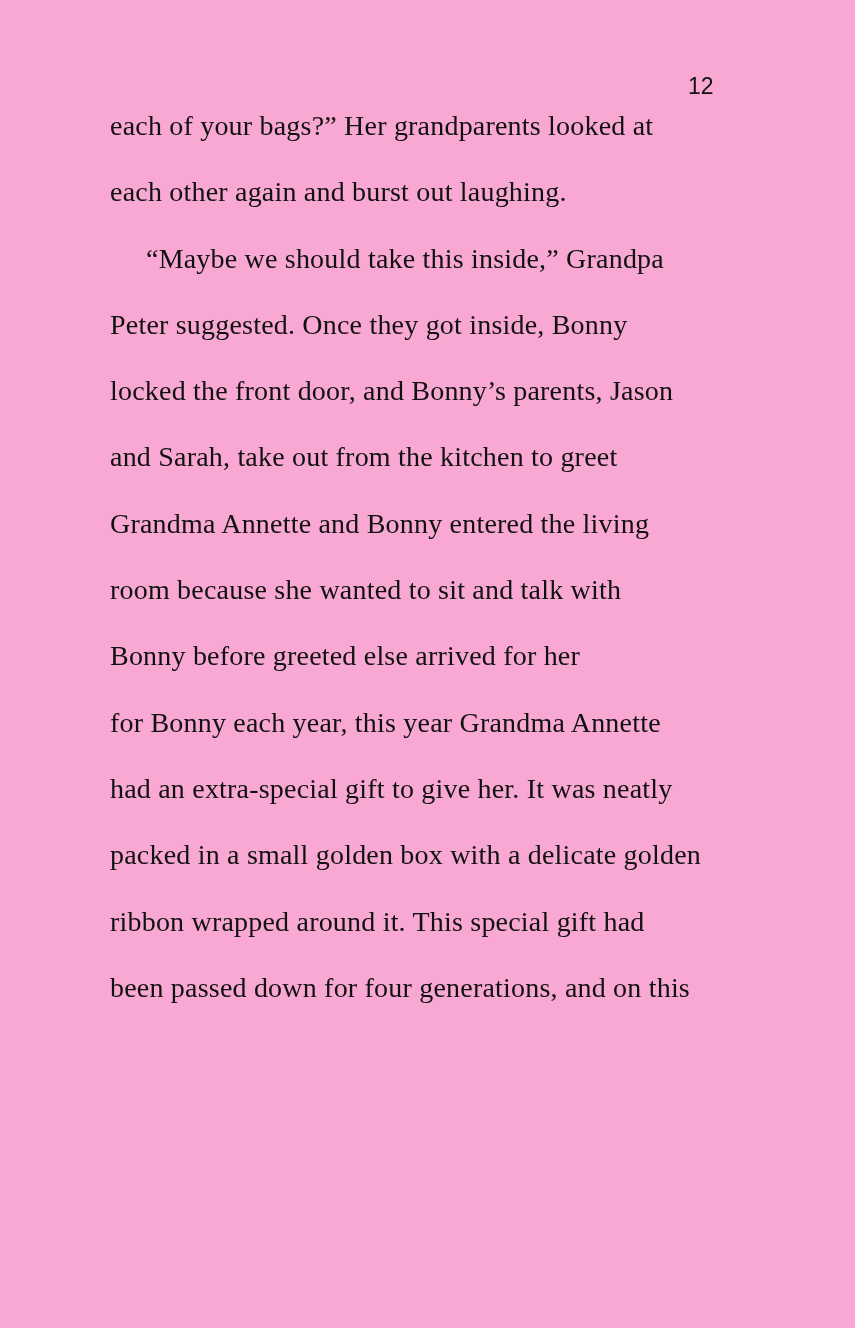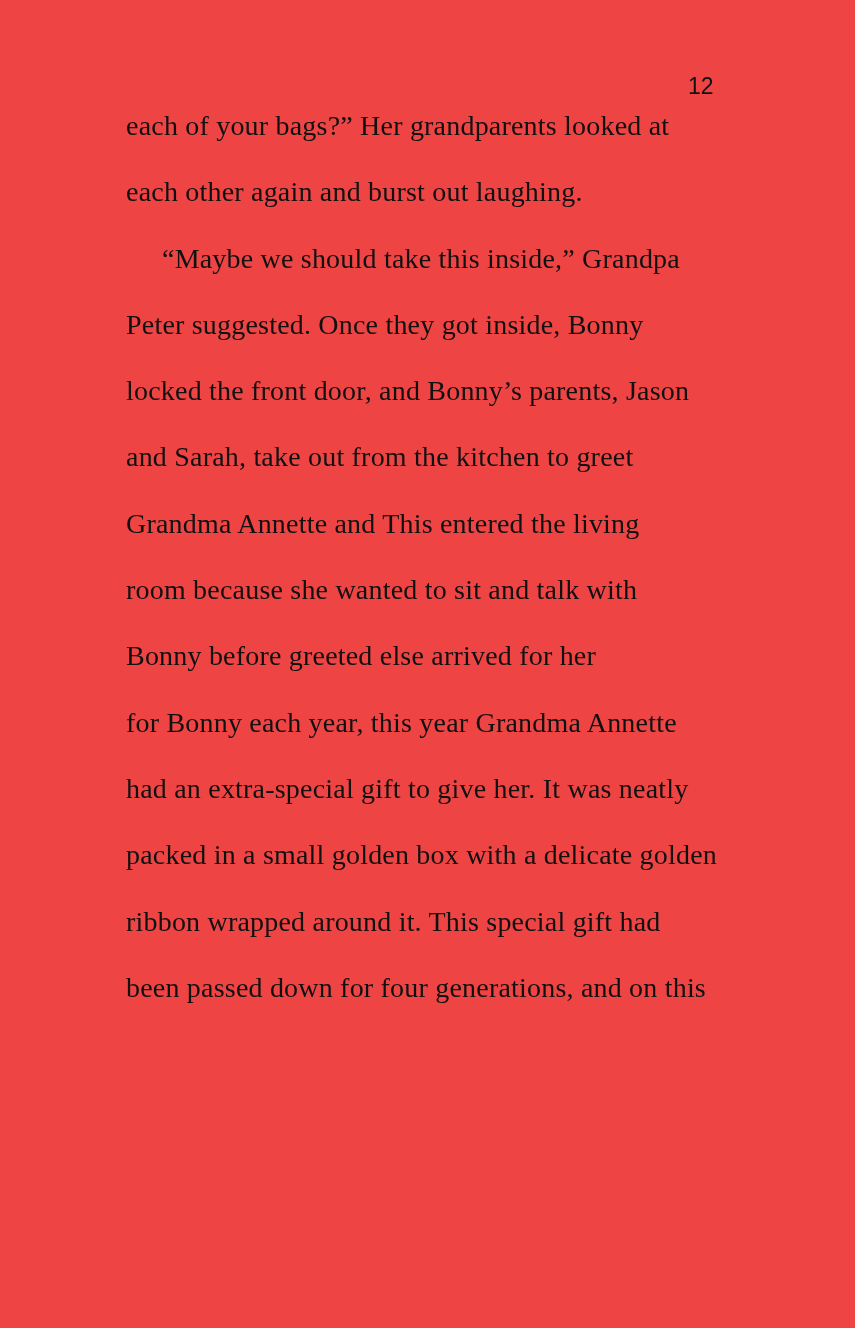--- a/index.html
+++ b/index.html
@@ -4,21 +4,21 @@
 <style>
   html, body {
     margin: 0;
     padding: 0;
     background: #ffffff;
   }
   .page {
     position: relative;
     width: 855px;
     height: 1328px;
-    background: #ef4444;
+    background: #f9a8d4;
     overflow: hidden;
     font-family: "Liberation Serif", "DejaVu Serif", serif;
     color: #111111;
   }
   .page-number {
     position: absolute;
     top: 73px;
     left: 688px;
     font-family: "Liberation Sans", "DejaVu Sans", sans-serif;
     font-size: 23px;
@@ -30,39 +30,38 @@
     top: 93px;
     left: 110px;
     width: 680px;
     font-size: 28px;
     line-height: 66.3px;
     letter-spacing: 0.2px;
   }
   .line {
     white-space: nowrap;
     height: 66.3px;
-    margin-left: 16px;
   }
   .line.indent {
     padding-left: 36px;
   }
 </style>
 </head>
 <body>
 
 <div class="page">
   <div class="page-number">12</div>
   <div class="text-block">
       <div class="line">each of your bags?” Her grandparents looked at</div>
       <div class="line">each other again and burst out laughing.</div>
       <div class="line indent">“Maybe we should take this inside,” Grandpa</div>
       <div class="line">Peter suggested. Once they got inside, Bonny</div>
       <div class="line">locked the front door, and Bonny’s parents, Jason</div>
       <div class="line">and Sarah, take out from the kitchen to greet</div>
-      <div class="line">Grandma Annette and This entered the living</div>
+      <div class="line">Grandma Annette and Bonny entered the living</div>
       <div class="line">room because she wanted to sit and talk with</div>
       <div class="line">Bonny before greeted else arrived for her</div>
       <div class="line">for Bonny each year, this year Grandma Annette</div>
       <div class="line">had an extra-special gift to give her. It was neatly</div>
       <div class="line">packed in a small golden box with a delicate golden</div>
       <div class="line">ribbon wrapped around it. This special gift had</div>
       <div class="line">been passed down for four generations, and on this</div>
     </div>
 </div>
 

